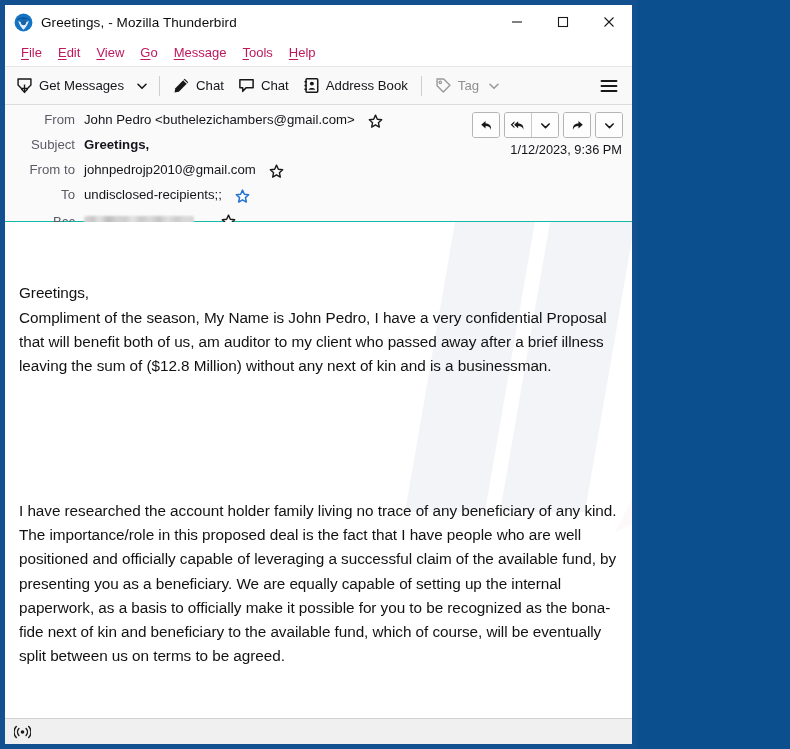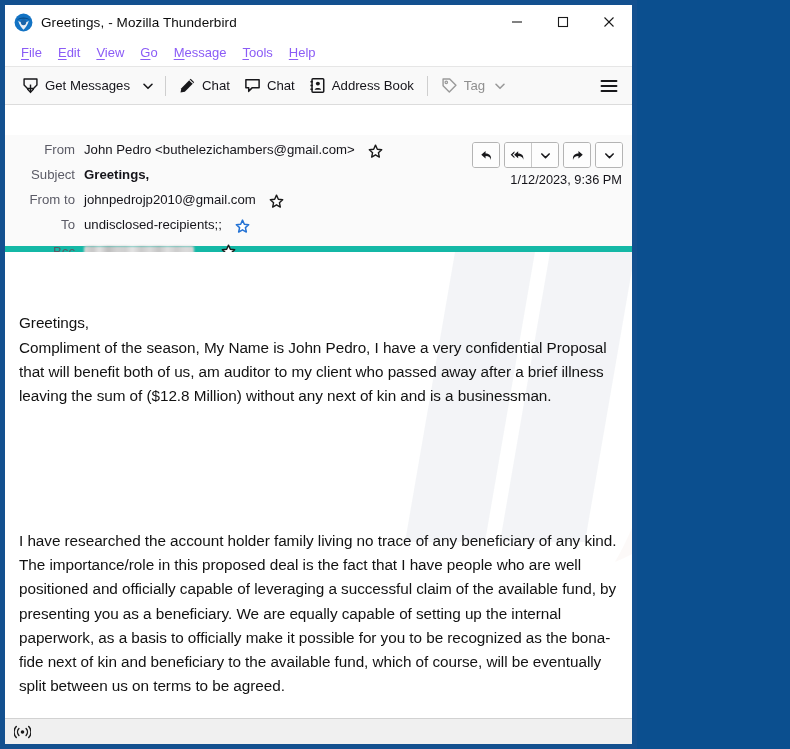--- a/index.html
+++ b/index.html
@@ -79,36 +79,36 @@
     height: 26px;
     min-height: 26px;
     background: #ffffff;
     display: flex;
     align-items: center;
     padding-left: 8px;
     border-bottom: 1px solid #e6e6e6;
   }
   .menu-item {
     font-size: 13px;
-    color: #8b5cf6;
+    color: #be185d;
     padding: 2px 8px;
     white-space: nowrap;
     cursor: default;
     line-height: 18px;
   }
   .menu-item u { text-decoration: underline; text-underline-offset: 1.5px; }
 
   
   .toolbar {
     height: 37px;
     min-height: 37px;
     background: #f9f9f9;
     display: flex;
     align-items: center;
-    padding-left: 10px;
+    padding-left: 4px;
     border-bottom: 1px solid #dcdcdc;
     position: relative;
   }
   .tool-btn {
     display: flex;
     align-items: center;
     gap: 6px;
     height: 27px;
     padding: 0 7px;
     border-radius: 3px;
@@ -143,24 +143,23 @@
     justify-content: center;
     border-radius: 3px;
     cursor: default;
   }
 
   
   .msg-header {
     background: #fafafa;
     padding: 7px 0 6px 0;
     position: relative;
-    border-bottom: 6px solid #14b8a6;
+    border-bottom: 1px solid #14b8a6;
     min-height: 117px;
     box-sizing: border-box;
-    margin-top: 30px;
   }
   .hdr-row {
     display: flex;
     align-items: baseline;
     min-height: 25px;
     padding: 0 6px;
   }
   .hdr-label {
     width: 64px;
     min-width: 64px;

